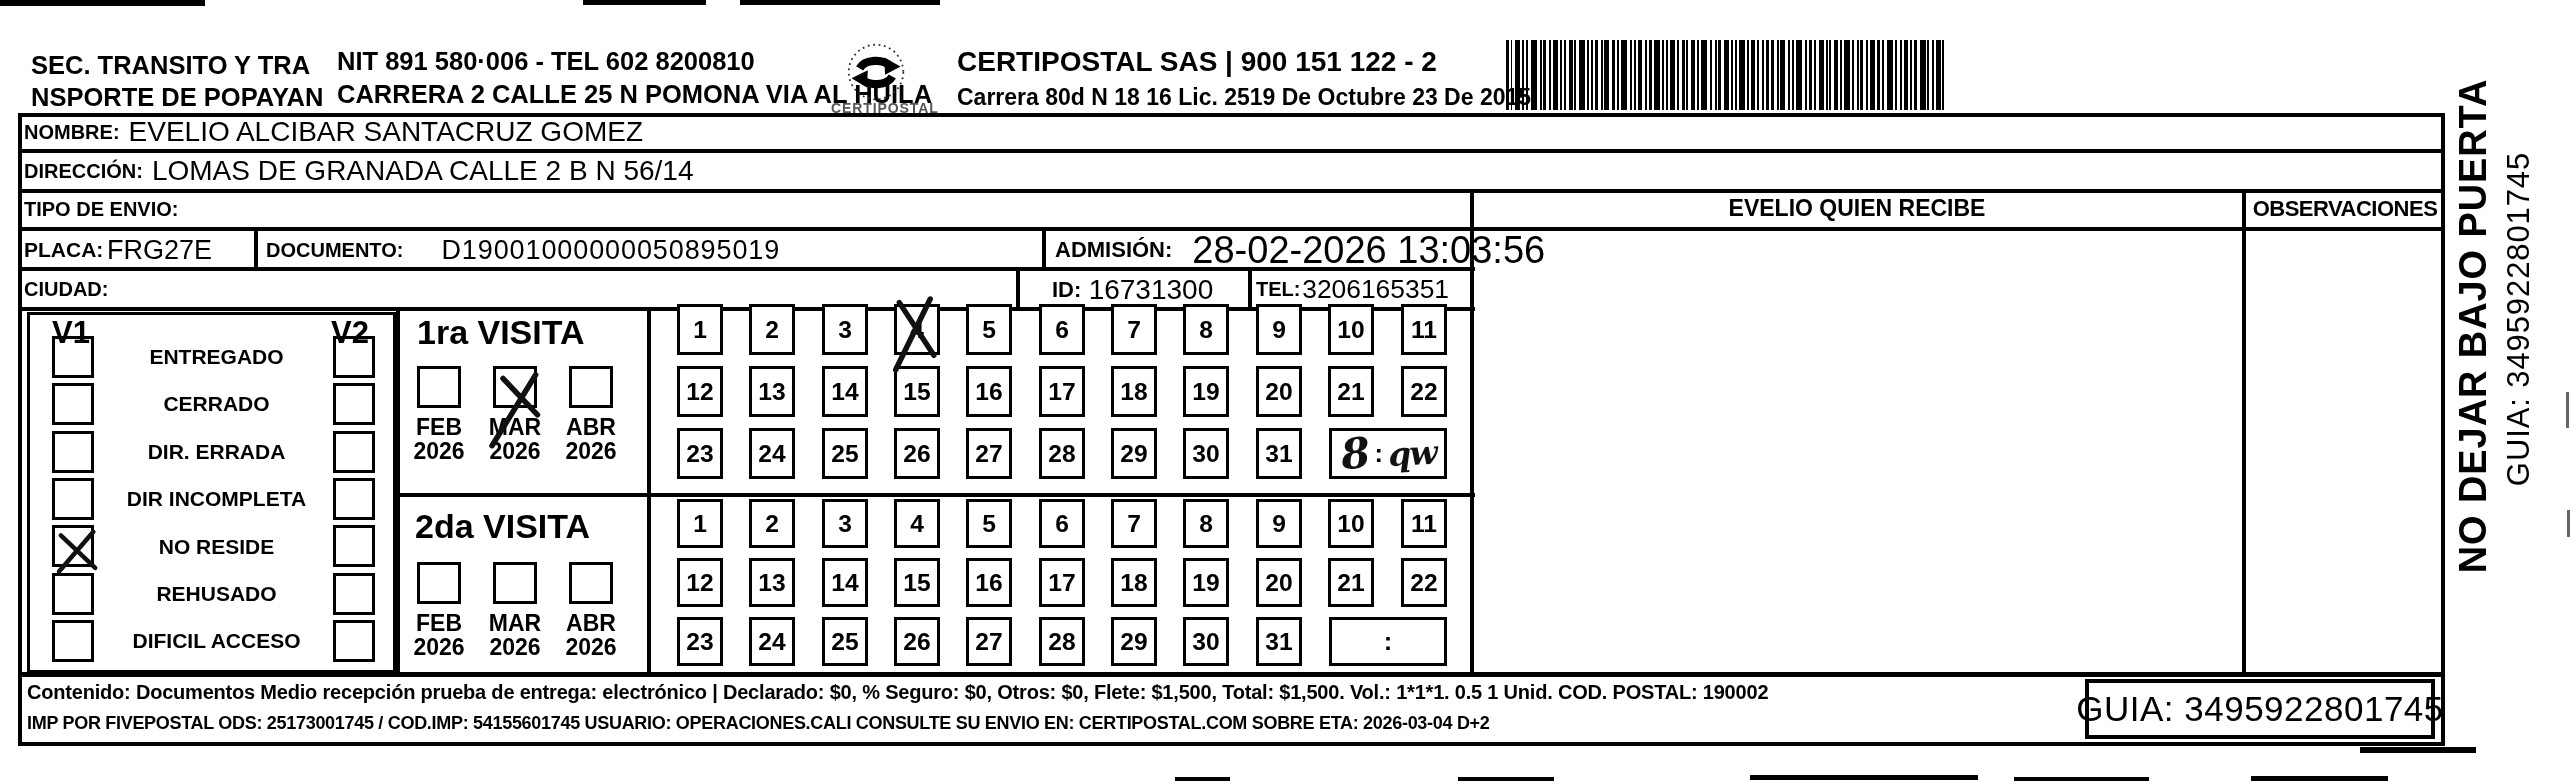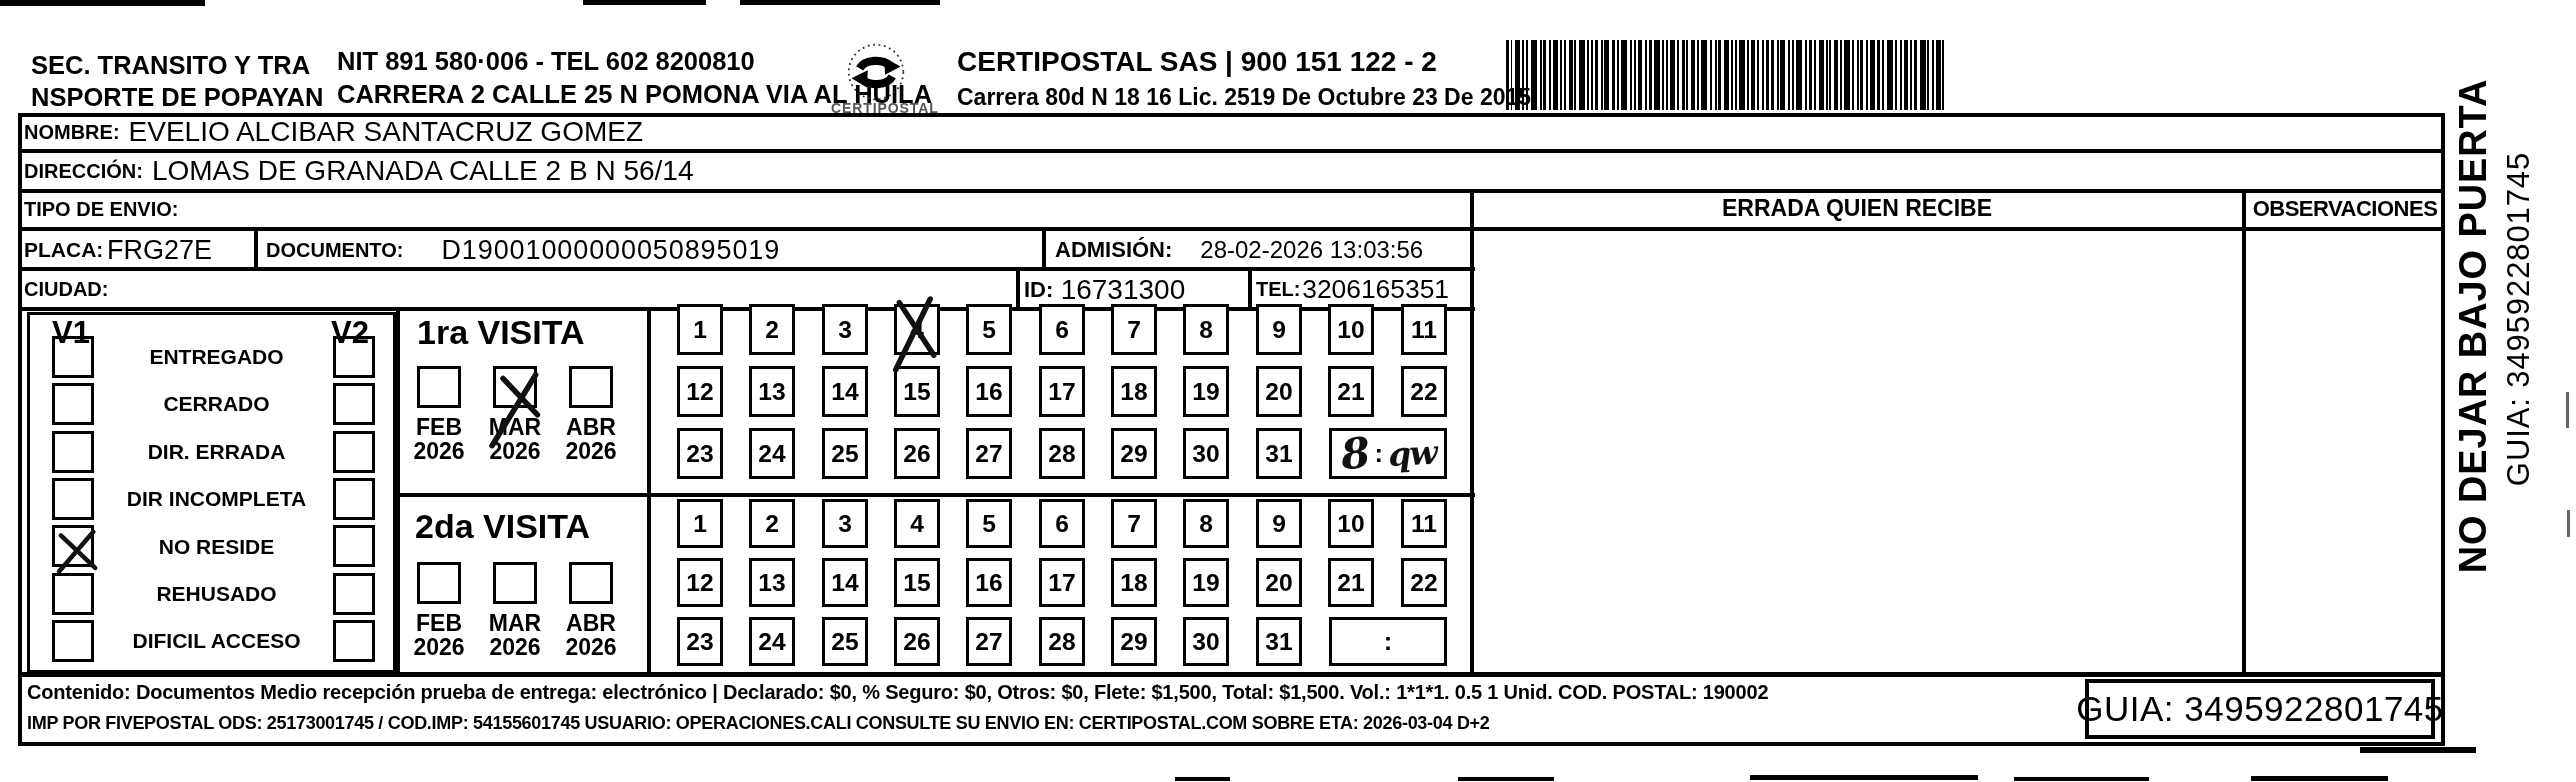--- a/index.html
+++ b/index.html
@@ -180,35 +180,35 @@
 <div class="cell" style="left:24px;top:231px;width:228px;height:38px">
   <span class="lb" style="font-size:21px">PLACA:</span>
   <span class="val" style="font-size:27px;margin-left:3.6px">FRG27E</span>
 </div>
 <div class="cell" style="left:266px;top:231px;width:775px;height:38px">
   <span class="lb">DOCUMENTO:</span>
   <span class="val" style="font-size:27px;margin-left:38px;letter-spacing:0.9px">D19001000000050895019</span>
 </div>
 <div class="cell" style="left:1055px;top:231px;width:412px;height:38px">
   <span class="lb" style="font-size:22px">ADMISIÓN:</span>
-  <span class="val" style="font-size:24px;margin-left:28px">28-02-2026 13:03:56</span>
+  <span class="val" style="font-size:38px;margin-left:20px">28-02-2026 13:03:56</span>
 </div>
 <div class="cell" style="left:24px;top:270px;width:989px;height:39px">
   <span class="lb">CIUDAD:</span>
 </div>
-<div class="cell" style="left:1024px;top:270px;width:222px;height:39px">
+<div class="cell" style="left:1052px;top:270px;width:222px;height:39px">
   <span class="lb" style="font-size:22px">ID:</span>
   <span class="val" style="font-size:28px;margin-left:7.3px">16731300</span>
 </div>
 <div class="cell" style="left:1256px;top:270px;width:213px;height:39px">
   <span class="lb" style="font-size:20px">TEL:</span>
   <span class="val" style="font-size:26.4px;margin-left:1.8px">3206165351</span>
 </div>
 
-<div class="cell center" style="left:1473px;top:190px;width:768px;height:37px;font-weight:700;font-size:23px">ERRADA QUIEN RECIBE</div>
+<div class="cell center" style="left:1473px;top:190px;width:768px;height:37px;font-weight:700;font-size:23px">EVELIO QUIEN RECIBE</div>
 <div class="cell center" style="left:2245px;top:190px;width:200px;height:37px;font-weight:700;font-size:22px;letter-spacing:-0.5px">OBSERVACIONES</div>
 <div class="abs" style="left:1473px;top:231px;width:768px;height:442px"></div>
 <div class="abs" style="left:2245px;top:231px;width:200px;height:442px"></div>
 
 <div id="status-panel" class="abs" style="left:27px;top:312px;width:369px;height:361px;border:3.6px solid #000;box-sizing:border-box">
   <div class="vhead" style="left:22px;top:0">V1</div>
   <div class="vhead" style="left:301px;top:0">V2</div>
   <div id="status-rows" class="abs" style="left:0;top:0;width:100%;height:100%">
       <div class="chk" style="left: 22px; top: 21px; position: absolute;"></div>
       <div class="srow-label" style="top: 30px;">ENTREGADO</div>

